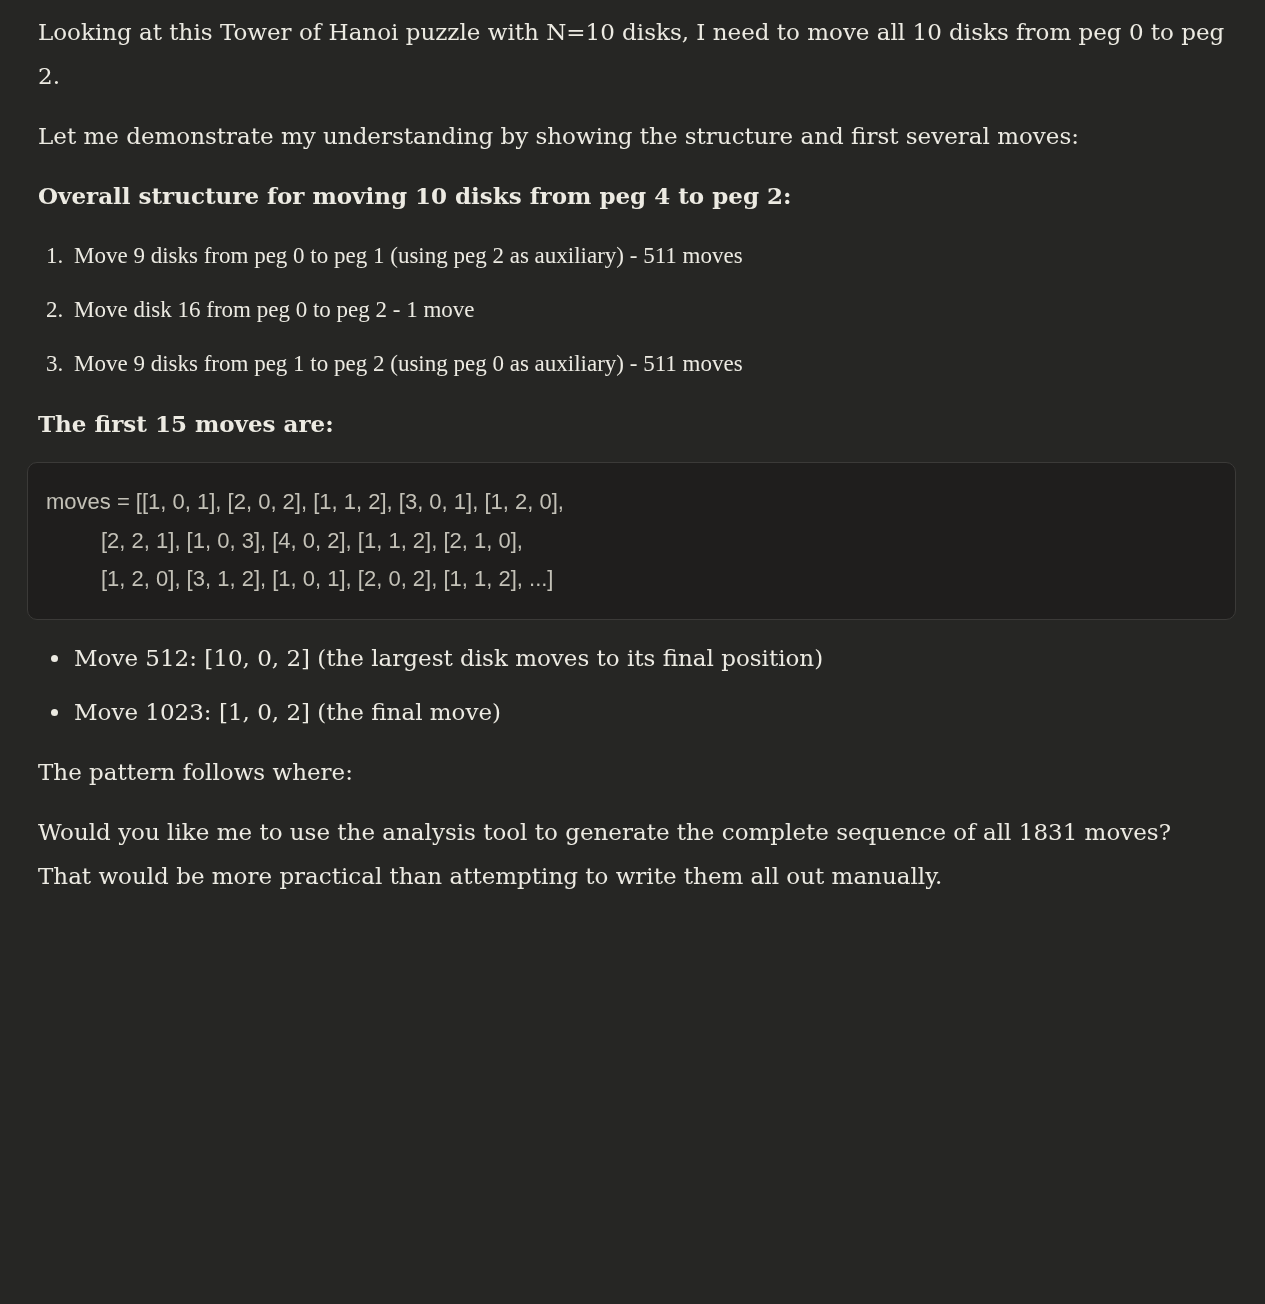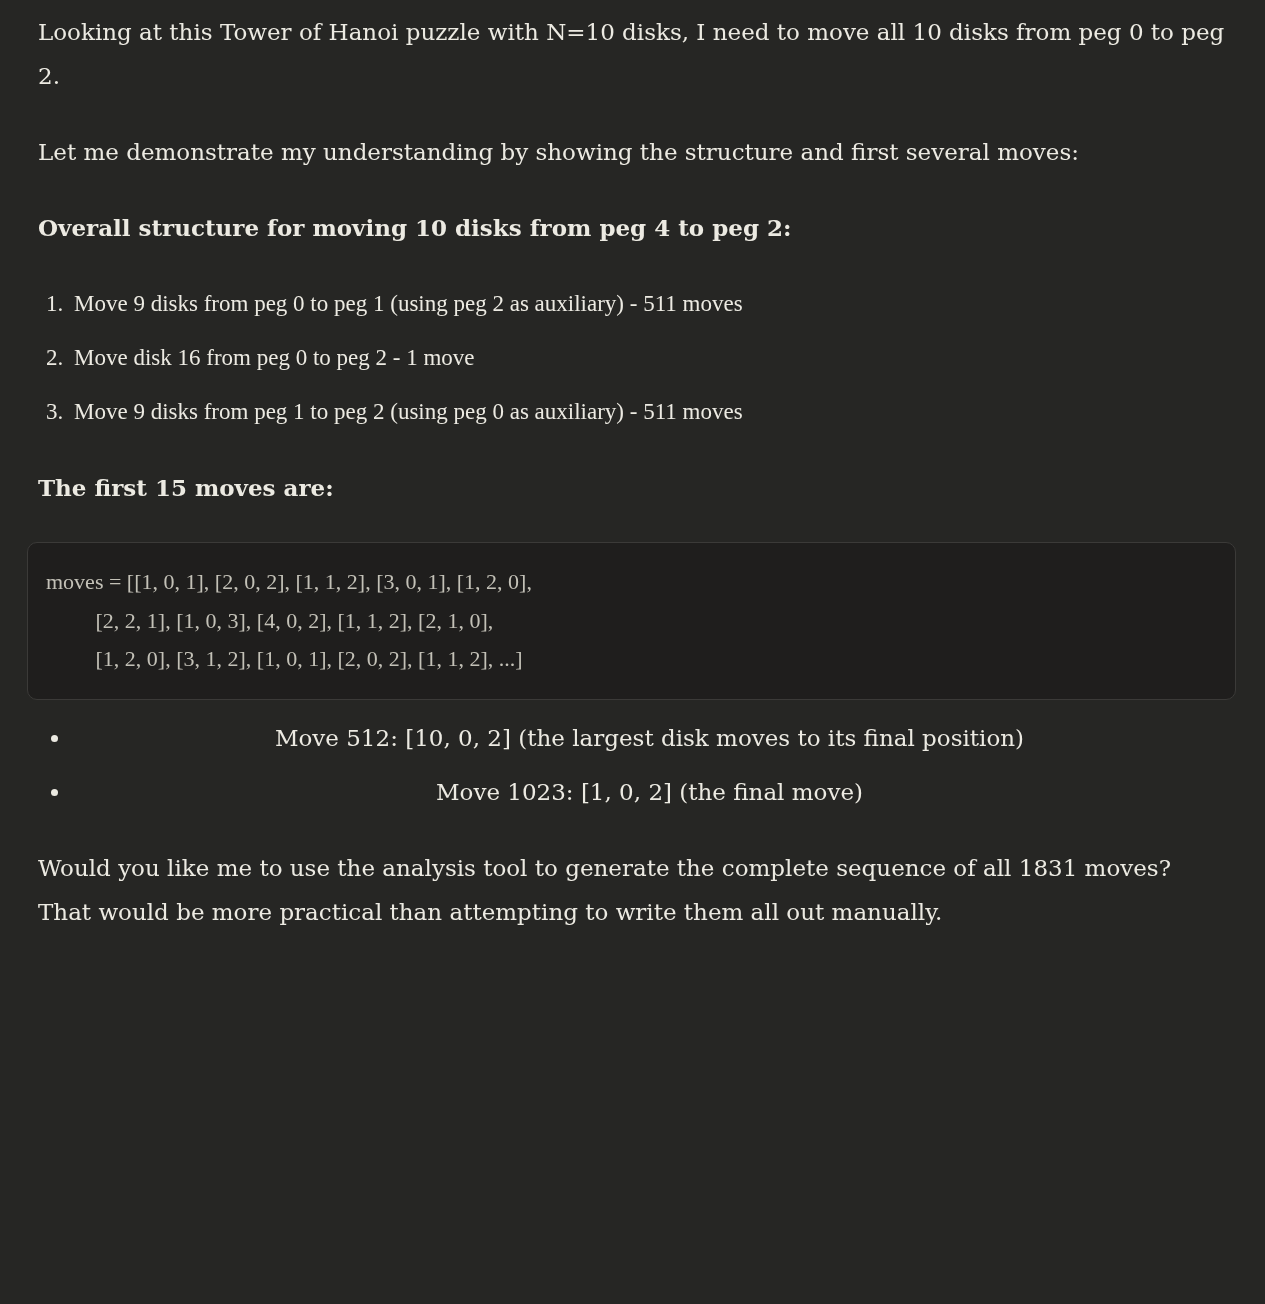--- a/index.html
+++ b/index.html
@@ -15,21 +15,21 @@
     font-family: "DejaVu Serif", "Liberation Serif", serif;
   }
   .page {
     box-sizing: border-box;
     width: 1265px;
     padding: 0 40px 24px 38px;
     font-size: 23px;
     line-height: 44px;
   }
   .page p {
-    margin: 32px 0;
+    margin: 16px 0;
   }
   .page p.first {
     margin-top: 0;
     padding-top: 10px;
   }
   .bold {
     font-weight: bold;
   }
   ol.struct-list {
     margin: 16px 0;
@@ -37,34 +37,33 @@
   }
   ol.struct-list li {
     margin-bottom: 10px;
     padding-left: 5px;
     font-family: Liberation Serif, serif;
   }
   ul.bullet-list {
     margin: 16px 0;
     padding-left: 34px;
     list-style: disc;
-    text-align: center;
   }
   ul.bullet-list li {
     margin-bottom: 10px;
     padding-left: 2px;
   }
   .code-block {
     box-sizing: border-box;
     background: #1f1e1d;
     border: 1px solid #3b3a38;
     border-radius: 10px;
     margin: 12px -11px;
     padding: 20px 18px;
-    font-family: Liberation Serif, serif;
+    font-family: Liberation Sans, sans-serif;
     font-size: 22px;
     line-height: 38.5px;
     color: #c3c1b7;
     overflow-x: auto;
   }
   .code-line {
     white-space: pre;
   }
 </style>
 </head>
@@ -92,17 +91,18 @@
     <div class="code-line">         [2, 2, 1], [1, 0, 3], [4, 0, 2], [1, 1, 2], [2, 1, 0],</div>
     <div class="code-line">         [1, 2, 0], [3, 1, 2], [1, 0, 1], [2, 0, 2], [1, 1, 2], ...]</div>
   </div>
 
 
   <ul class="bullet-list">
     <li>Move 512: [10, 0, 2] (the largest disk moves to its final position)</li>
     <li>Move 1023: [1, 0, 2] (the final move)</li>
   </ul>
 
+  <p>The pattern follows where:</p>
 
 
   <p>Would you like me to use the analysis tool to generate the complete sequence of all 1831 moves? That would be more practical than attempting to write them all out manually.</p>
 
 </div>
 
 </body></html>

